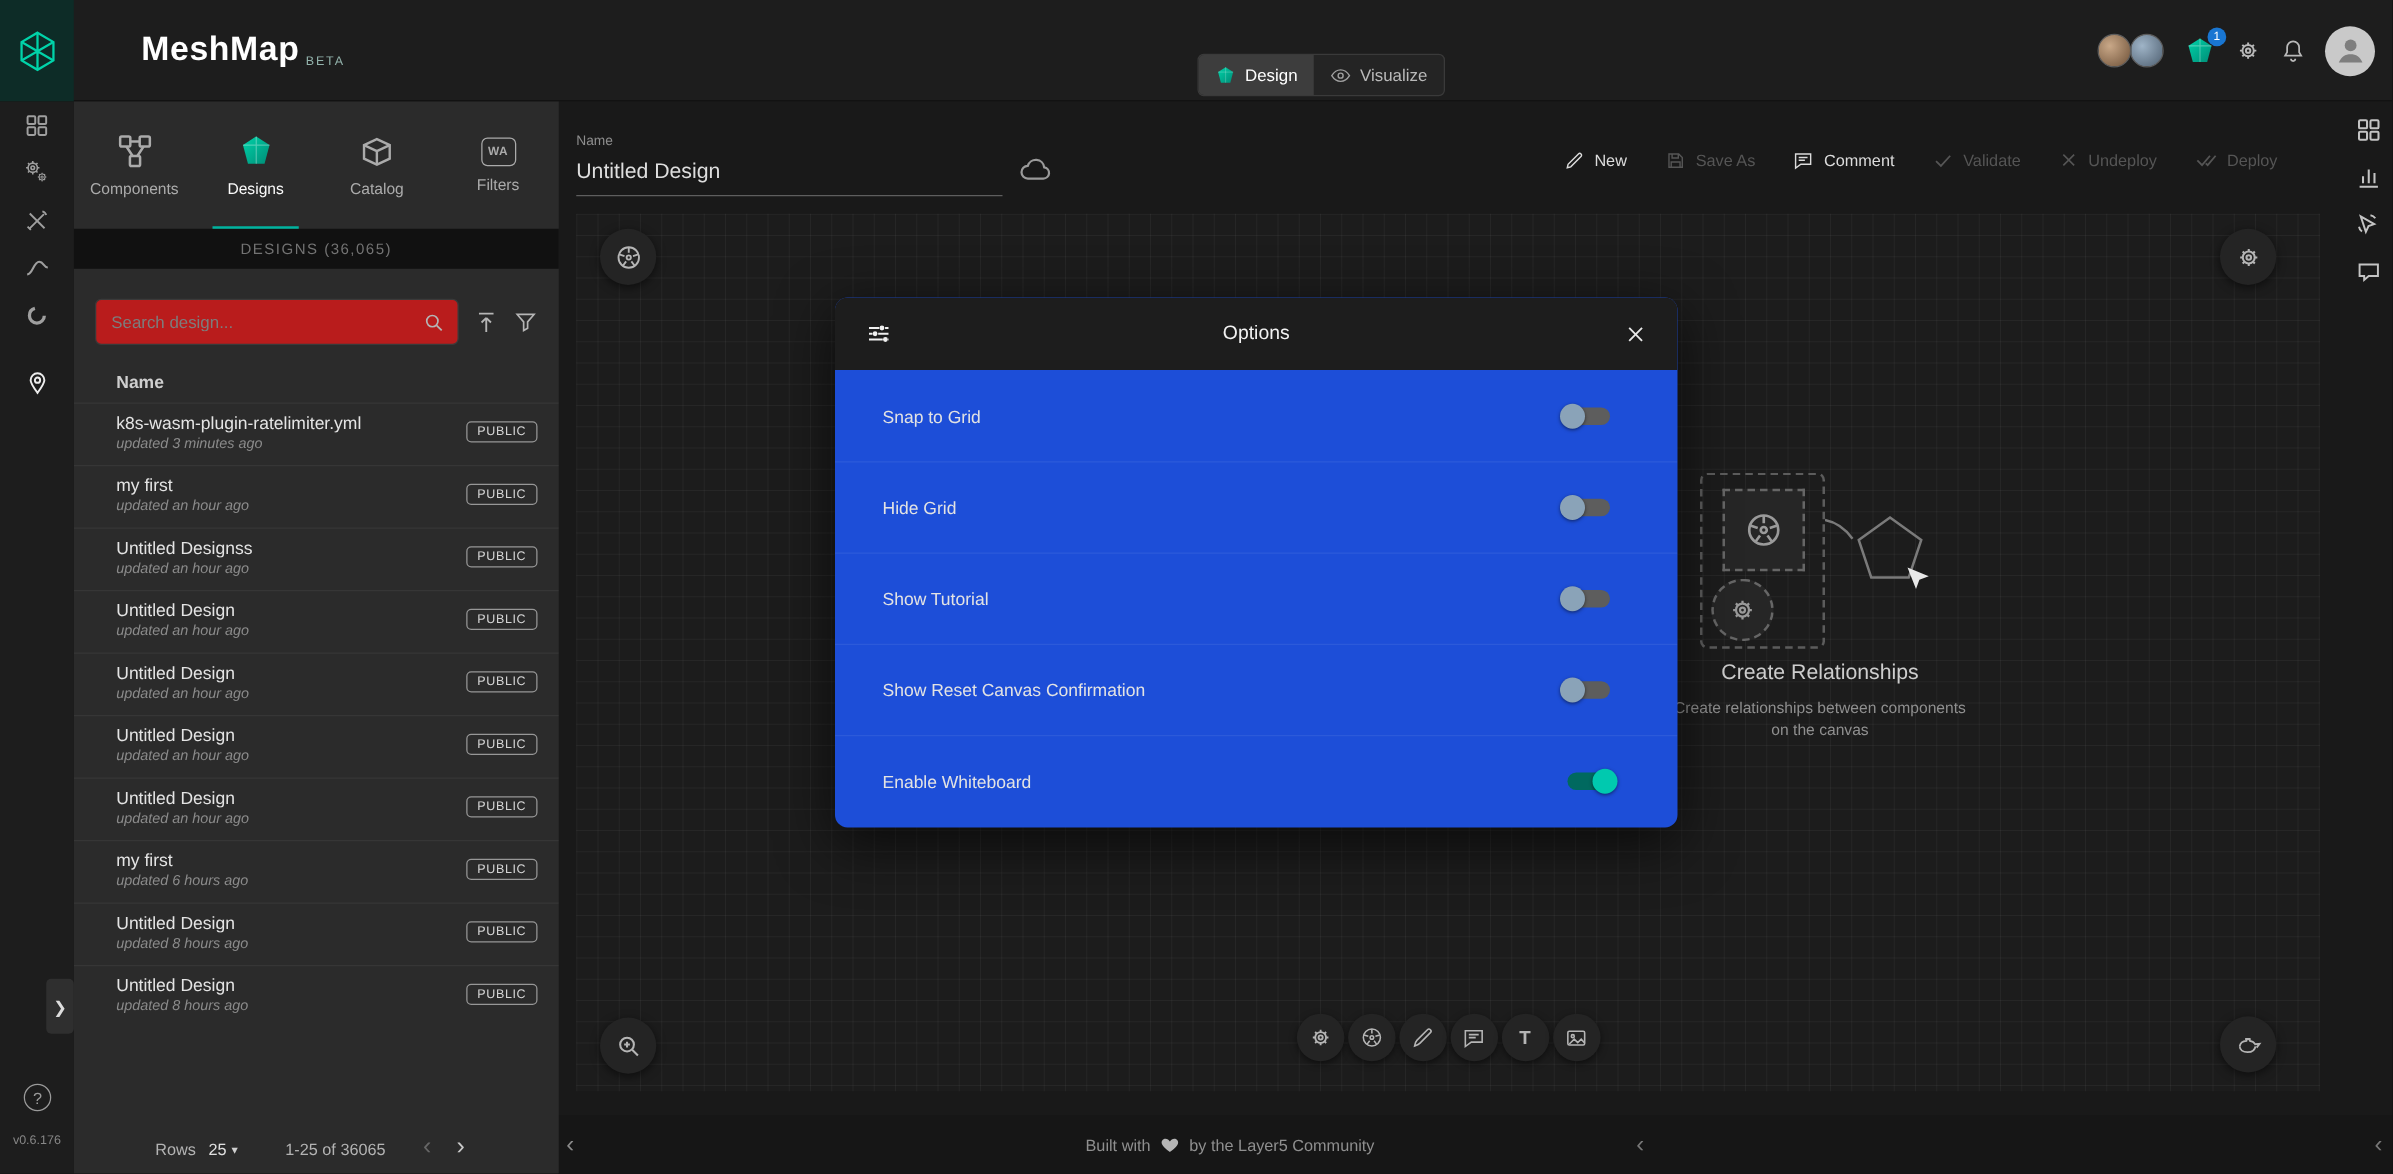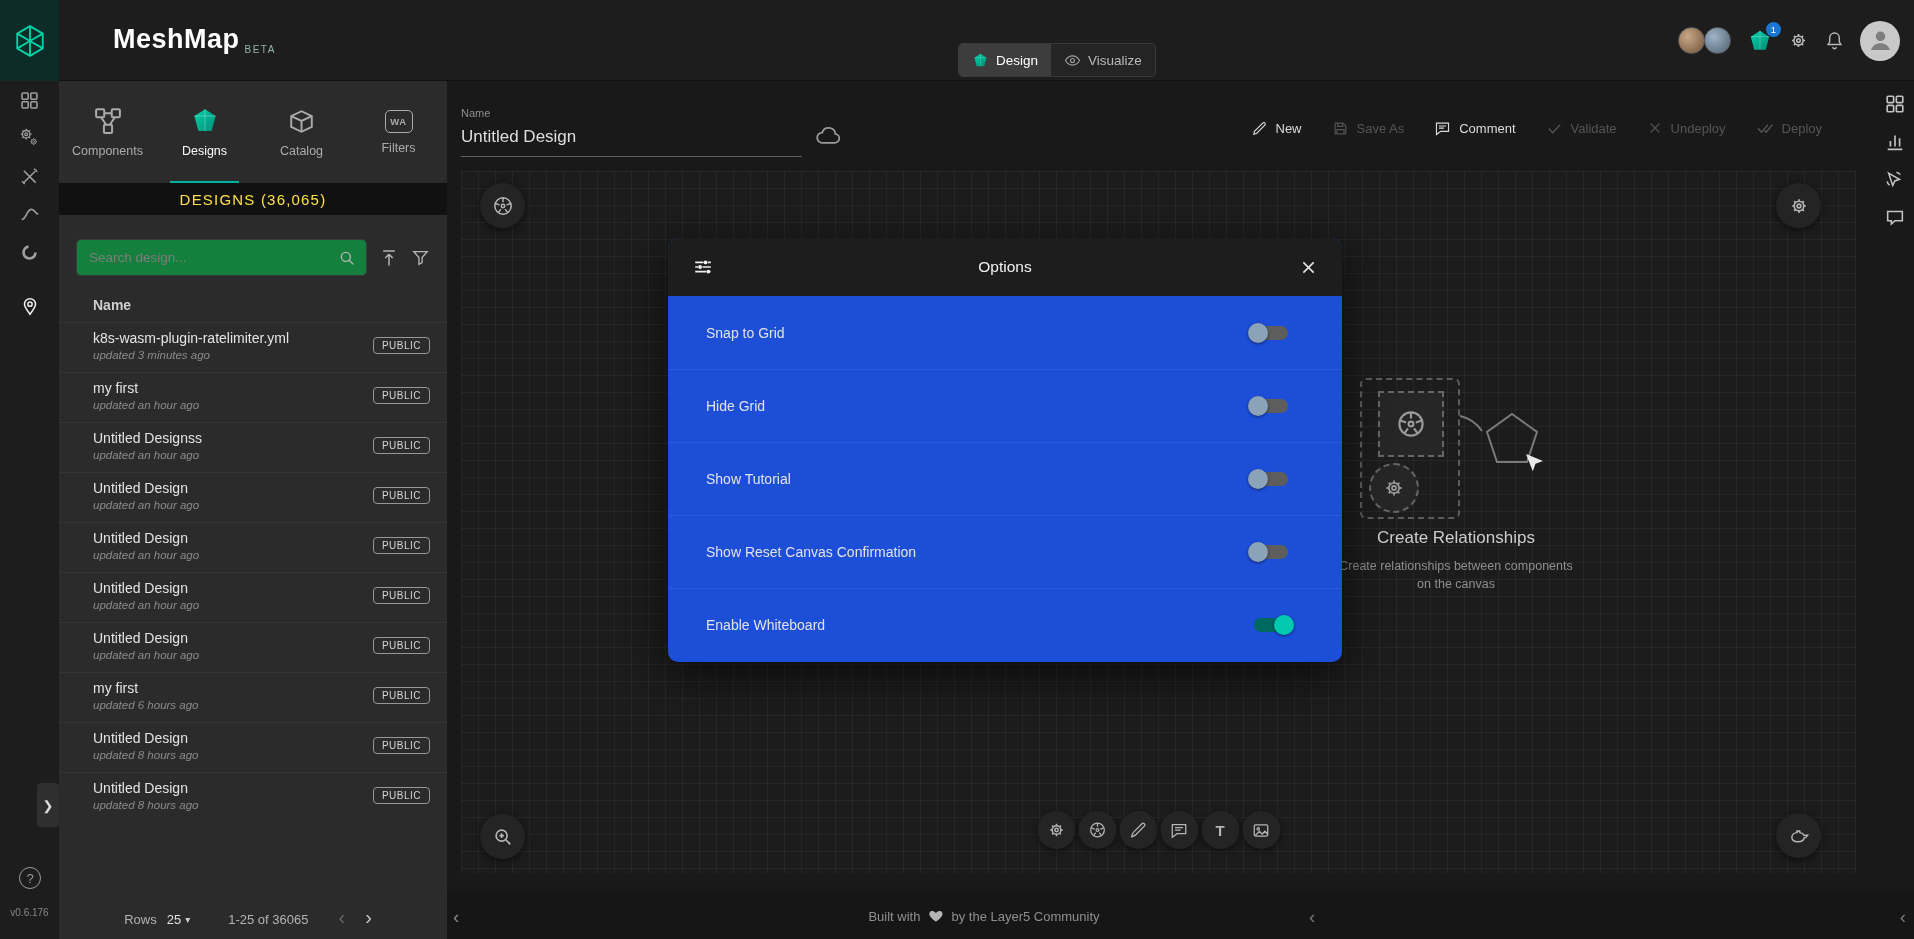--- a/index.html
+++ b/index.html
@@ -36,23 +36,23 @@
   .help-btn{position:absolute;left:19px;top:786px;width:22px;height:22px;border:1.6px solid #9a9a9a;border-radius:50%;color:#9a9a9a;font-size:13px;display:flex;align-items:center;justify-content:center}
   .version{position:absolute;left:0;top:826px;width:59px;text-align:center;font-size:10px;color:#878787}
 
   
   .panel{position:absolute;left:59px;top:81px;width:388px;bottom:0;background:#2b2b2b;z-index:10}
   .tabs{height:102px;display:flex}
   .tab{flex:1;display:flex;flex-direction:column;align-items:center;justify-content:center;gap:8px;font-size:12.5px;color:#ababab;position:relative}
   .tab.active{color:#fafafa}
   .tab.active:after{content:"";position:absolute;bottom:0;left:14%;width:72%;height:2px;background:#00B39F}
   .tab .wa{width:28px;height:23px;border:1.7px solid currentColor;border-radius:5px;font-size:9.5px;font-weight:700;display:flex;align-items:center;justify-content:center;letter-spacing:.5px}
-  .sec-head{height:32px;background:#111;display:flex;align-items:center;justify-content:center;font-size:15px;color:#fde047;letter-spacing:1.2px}
+  .sec-head{height:32px;background:#111;display:flex;align-items:center;justify-content:center;font-size:12px;color:#737373;letter-spacing:1.2px}
   .searchrow{display:flex;align-items:center;gap:12px;padding:24px 17px 13px}
-  .searchbox{flex:1;height:37px;background:#15803d;border:1px solid #3a3a3a;border-radius:5px;display:flex;align-items:center;padding:0 10px 0 12px}
+  .searchbox{flex:1;height:37px;background:#b91c1c;border:1px solid #3a3a3a;border-radius:5px;display:flex;align-items:center;padding:0 10px 0 12px}
   .searchbox input{flex:1;background:transparent;border:0;outline:0;color:#ddd;font-size:13.5px;font-family:inherit;min-width:0}
   .searchbox input::placeholder{color:#7d7d7d}
   .panel-ic{color:#b5b5b5}
   .colhead{padding:8px 0 9px 34px;font-size:14px;color:#cfcfcf;font-weight:700}
   .row{position:relative;height:50px;padding:7px 95px 0 34px;border-top:1px solid rgba(255,255,255,.055)}
   .row .nm{font-size:14px;color:#e4e4e4;white-space:nowrap;overflow:hidden}
   .row .up{font-size:11.5px;font-style:italic;color:#8b8b8b;margin-top:3px}
   .row .pub{position:absolute;right:17px;top:14px;border:1px solid #979797;border-radius:4px;padding:2px 8px;font-size:10px;color:#d6d6d6;letter-spacing:.5px}
   .pager{position:absolute;bottom:12px;left:0;width:100%;display:flex;align-items:flex-end;justify-content:center;color:#b3b3b3;font-size:13px}
   .pager .rl{margin-right:10px}

